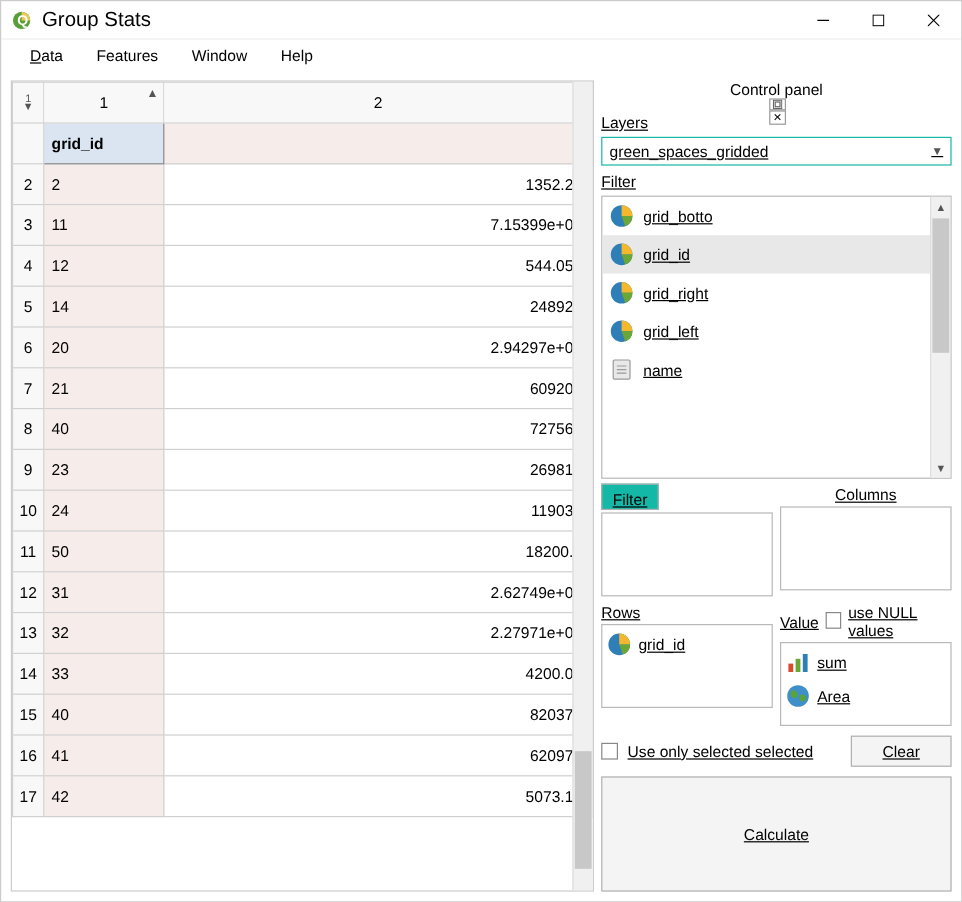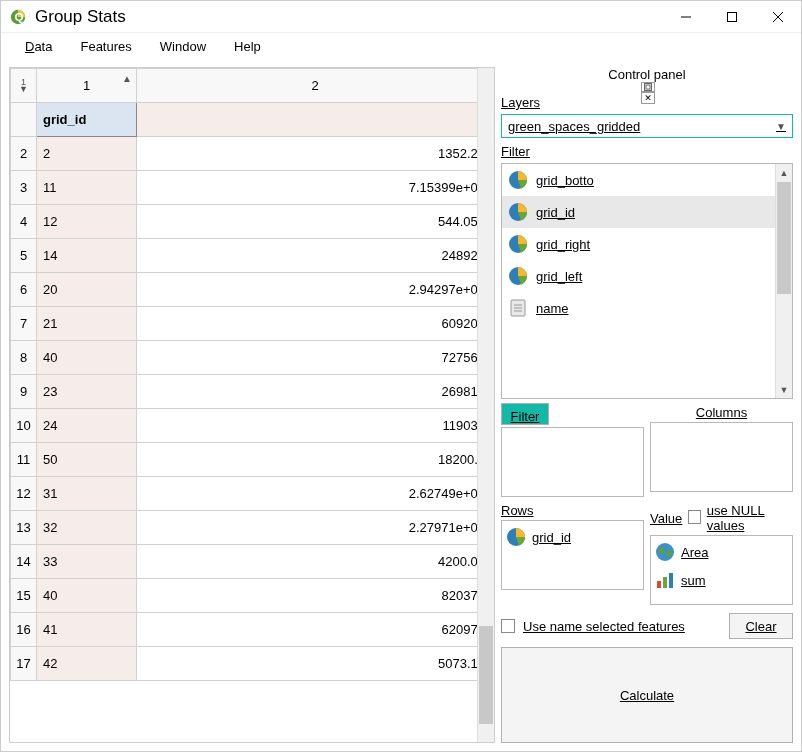--- a/index.html
+++ b/index.html
@@ -60,21 +60,21 @@
 .mid-row .col { flex:1; display:flex; flex-direction:column; gap:2px; }
 .filter-btn { border:1px solid #b0b0b0; background:#14b8a6; height:22px; width:48px; display:flex; align-items:flex-end; justify-content:center; }
 .small-box { border:1px solid #b8b8b8; height:70px; background:#fff; padding:4px; display:flex; flex-direction:column; gap:4px; }
 .chip { display:flex; align-items:center; gap:6px; height:24px; }
 
 .value-hdr { display:flex; align-items:center; gap:6px; }
 .checkbox { width:14px; height:14px; border:1px solid #888; background:#fff; }
 
 .bottom-row { display:flex; align-items:center; gap:8px; margin-top:4px; }
 .button { border:1px solid #b0b0b0; background:#f4f4f4; height:26px; display:flex; align-items:center; justify-content:center; }
-.button.clear { width:64px;justify-content:center; }
+.button.clear { width:84px;justify-content:center; }
 .button.calc { flex:1; width:100%; margin-top:4px; }
 .bottom-row .spacer { flex:1; }
 </style>
 </head>
 <body>
 
 <div class="titlebar">
   <span class="icon">
     <svg viewBox="0 0 20 20">
         <circle cx="10" cy="10" r="8" fill="#5a9e3a"></circle>
@@ -318,42 +318,42 @@
           </div>
         </div>
         <div class="col">
           <div class="value-hdr">
             <span class="label">Value</span>
             <span class="checkbox"></span>
             <span class="label">use NULL values</span>
           </div>
           <div class="small-box">
             <div class="chip">
+              <span class="bar-icon"><svg viewBox="0 0 20 20">
+                    <rect x="2" y="11" width="4" height="7" fill="#d94b2b"></rect>
+                    <rect x="8" y="7" width="4" height="11" fill="#6aa736"></rect>
+                    <rect x="14" y="3" width="4" height="15" fill="#2e7fb8"></rect>
+                  </svg></span>
+              <span>sum</span>
+            </div>
+            <div class="chip">
               <span class="globe-icon"><svg viewBox="0 0 20 20">
                     <circle cx="10" cy="10" r="9" fill="#3f8fc9"></circle>
                     <path d="M4 6 Q7 4 9 7 Q11 10 7 12 Q3 11 4 6 Z" fill="#5aa23a"></path>
                     <path d="M12 9 Q16 8 17 12 Q15 16 12 14 Q10 11 12 9 Z" fill="#5aa23a"></path>
                   </svg></span>
               <span>Area</span>
             </div>
-            <div class="chip">
-              <span class="bar-icon"><svg viewBox="0 0 20 20">
-                    <rect x="2" y="11" width="4" height="7" fill="#d94b2b"></rect>
-                    <rect x="8" y="7" width="4" height="11" fill="#6aa736"></rect>
-                    <rect x="14" y="3" width="4" height="15" fill="#2e7fb8"></rect>
-                  </svg></span>
-              <span>sum</span>
-            </div>
           </div>
         </div>
       </div>
 
       <div class="bottom-row">
         <span class="checkbox"></span>
-        <span>Use name selected features</span>
+        <span>Use only selected selected</span>
         <span class="spacer"></span>
         <div class="button clear">
             <span>Clear</span>
           </div>
       </div>
       <div class="button calc">
           <span>Calculate</span>
         </div>
     </div>
   </div>

